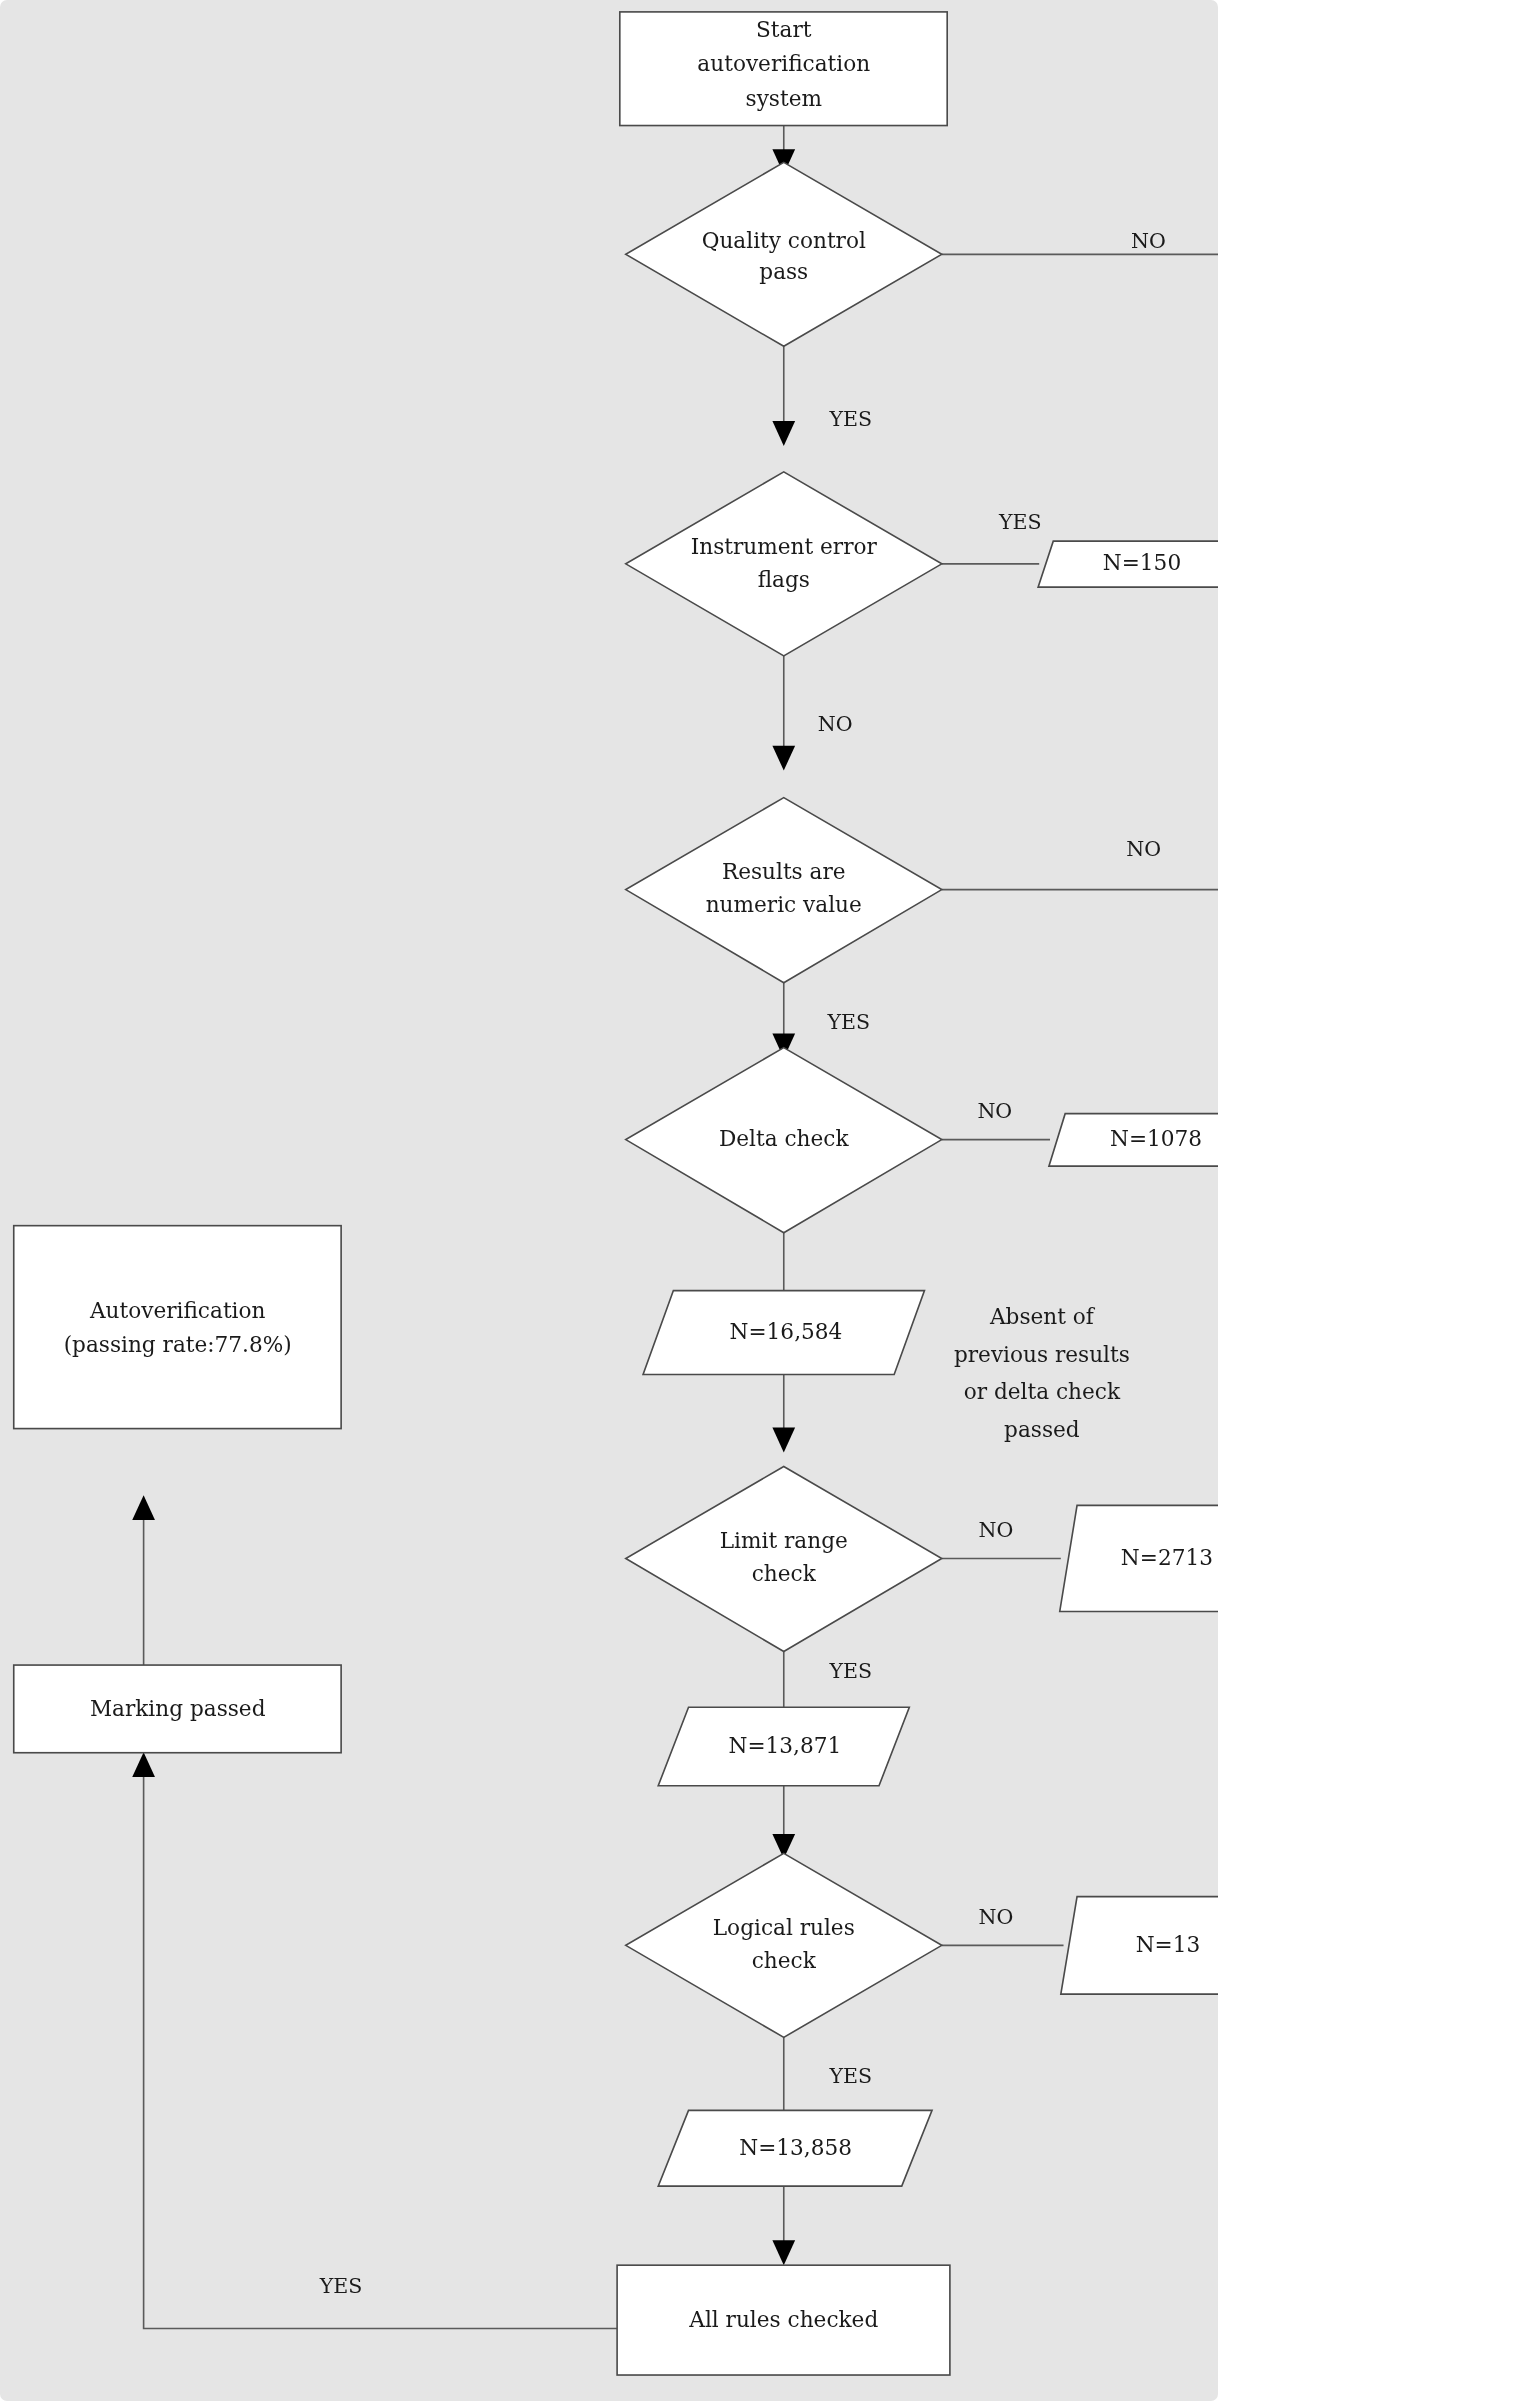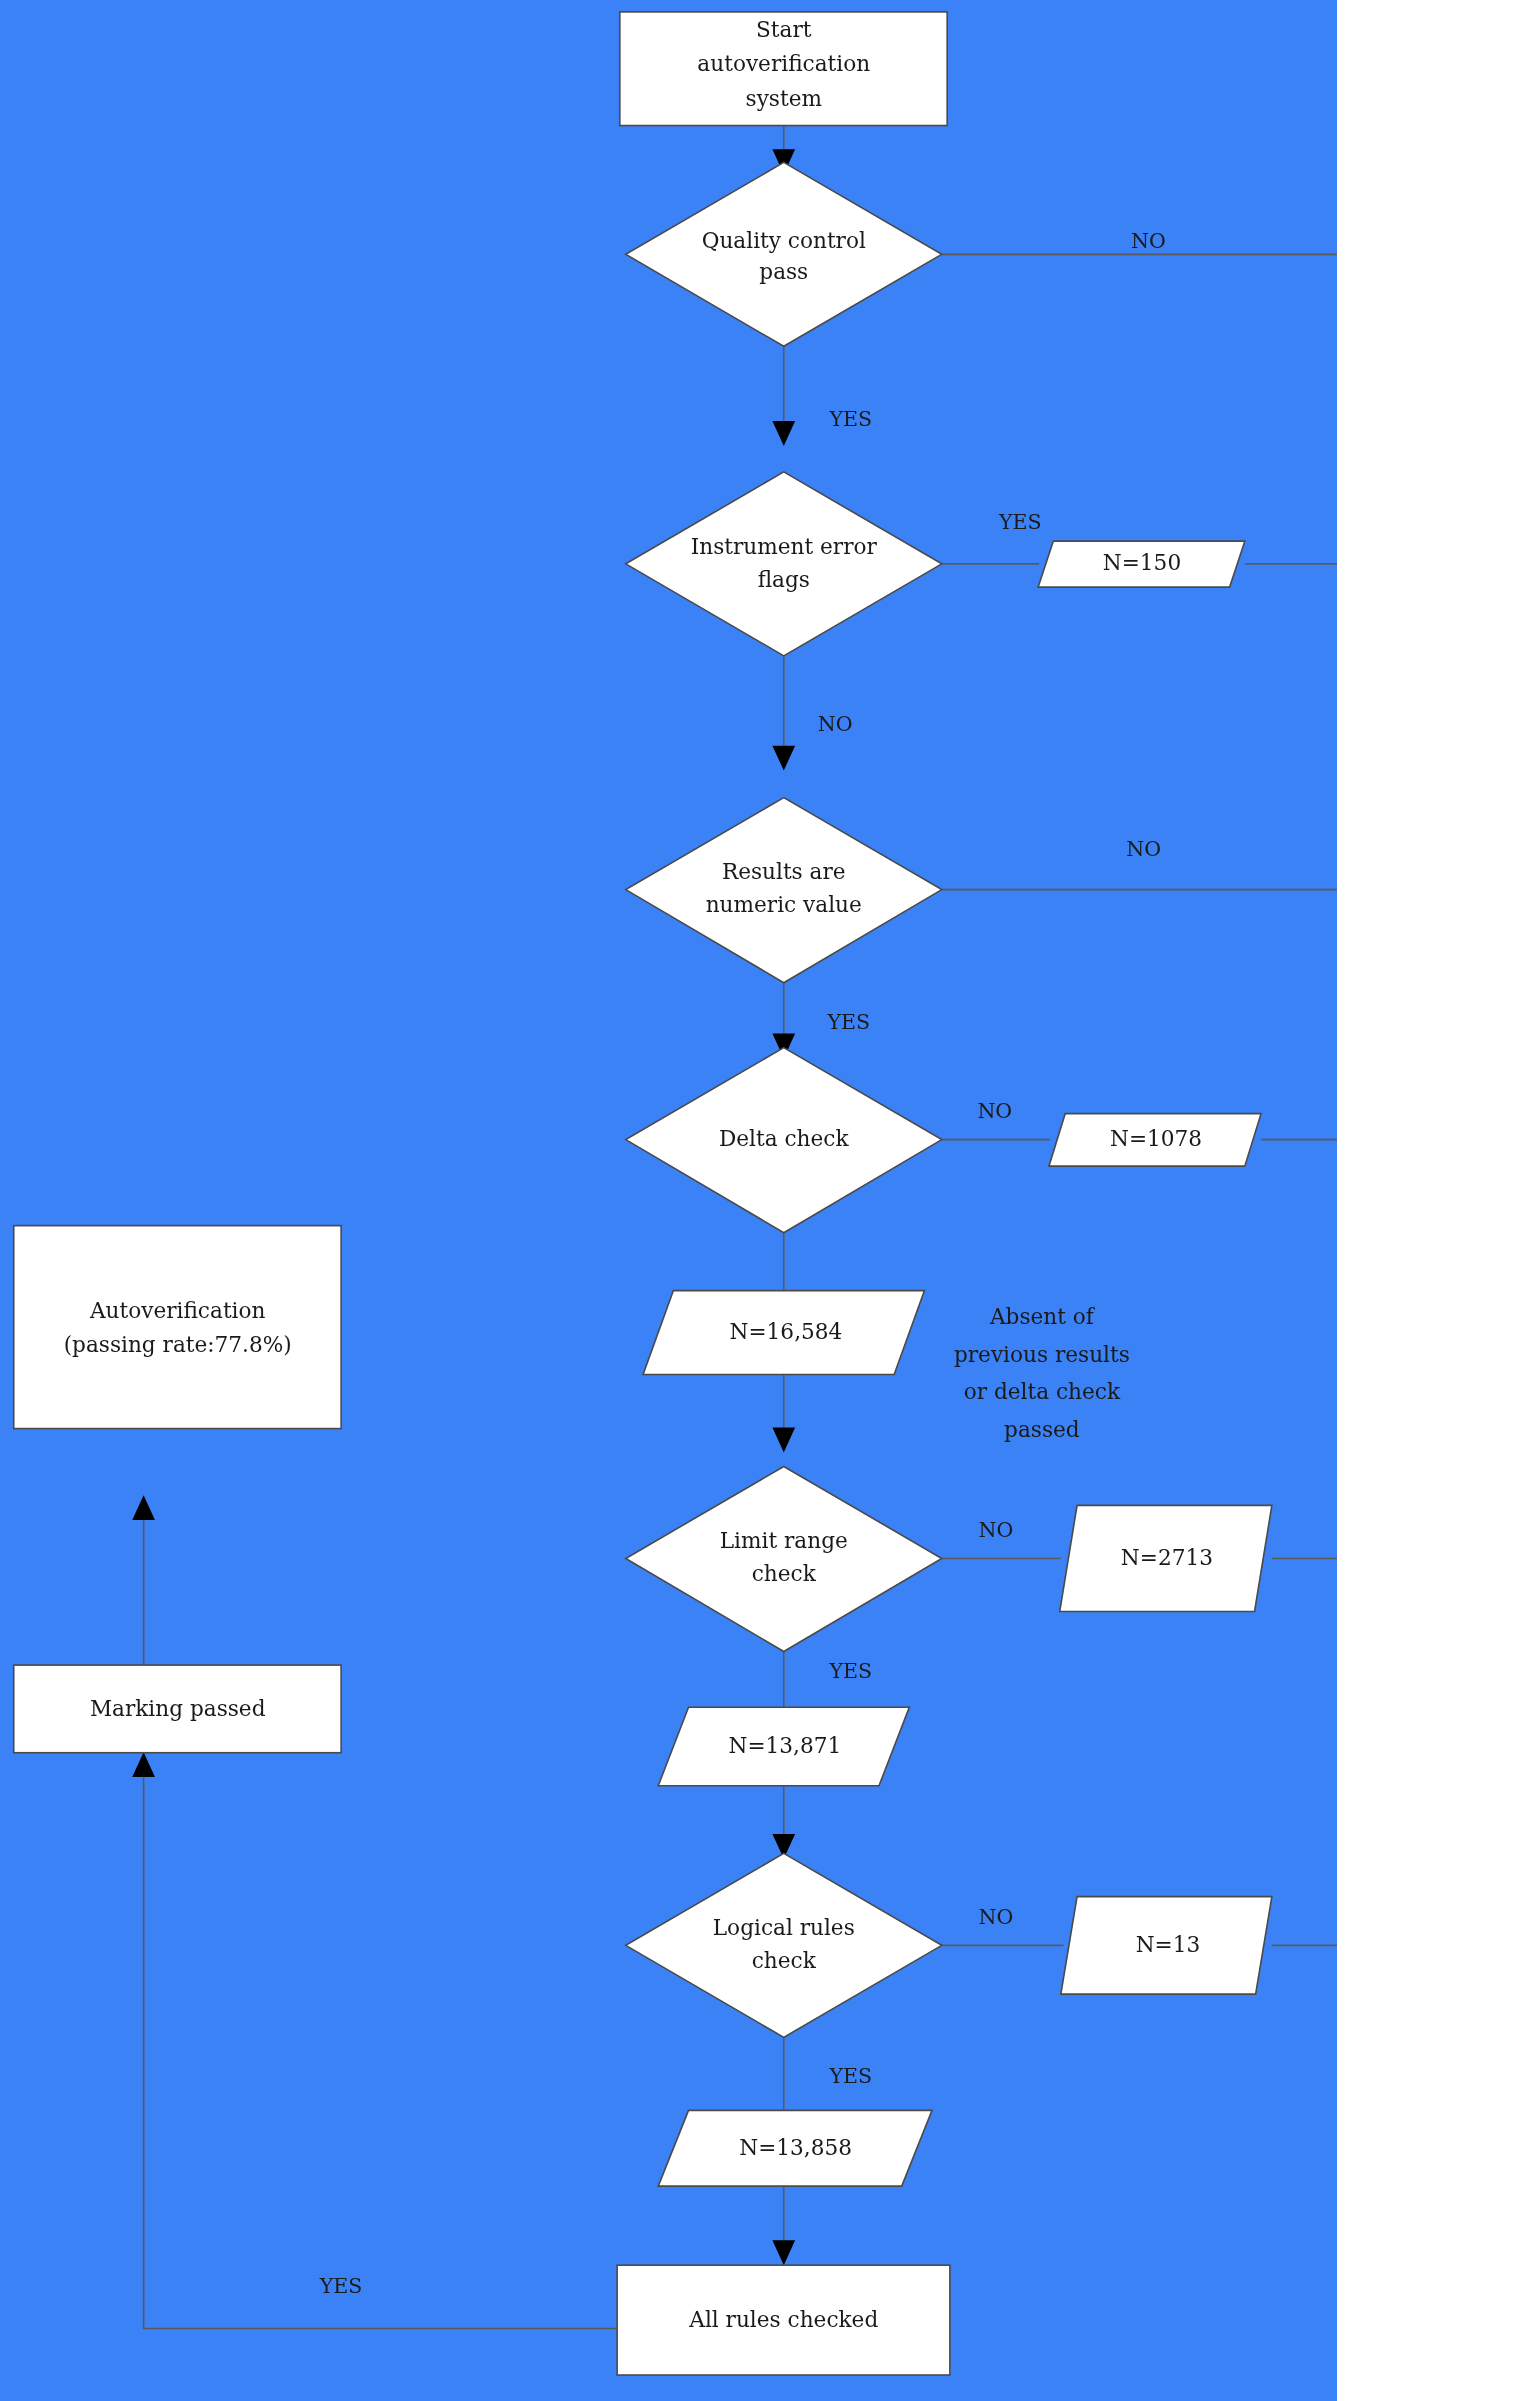--- a/index.html
+++ b/index.html
@@ -3,25 +3,26 @@
 <meta charset="utf-8">
 <title>Autoverification Flowchart</title>
 <style>
   html, body {
     margin: 0;
     padding: 0;
     background: #ffffff;
   }
   #canvas {
     position: relative;
-    width: 1337px;
+    width: 1218px;
     height: 2401px;
-    background: #3b82f6;
+    background: #e5e5e5;
     overflow: hidden;
     font-family: "DejaVu Serif", serif;
+    border-radius: 7px;
   }
   svg#flow {
     position: absolute;
     top: 0;
     left: 0;
     width: 1521px;
     height: 2401px;
   }
   .shape {
     fill: #ffffff;

